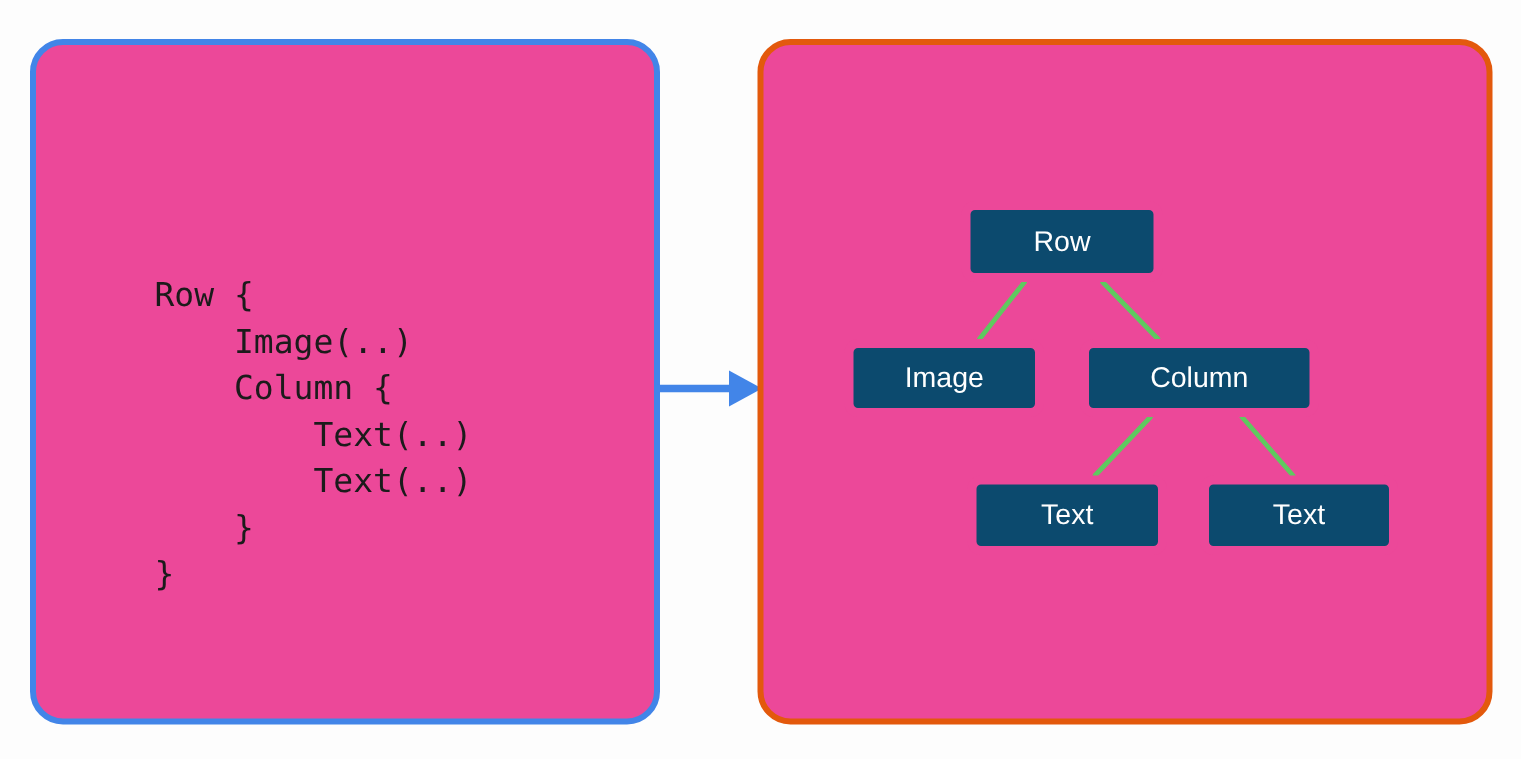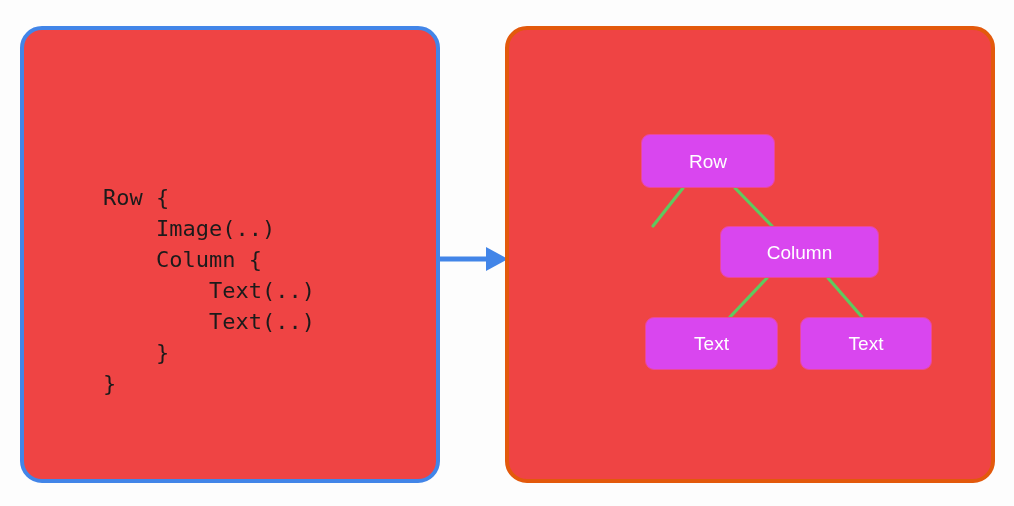--- a/index.html
+++ b/index.html
@@ -17,21 +17,21 @@
   #diagram-root {
     position: relative;
     width: 1014px;
     height: 506px;
   }
 
   
   .panel {
     position: absolute;
     box-sizing: border-box;
-    background: #ef4444;
+    background: #ec4899;
     border-style: solid;
     border-width: 4px;
     border-radius: 22px;
   }
   #code-panel {
     left: 20px;
     top: 26px;
     width: 420px;
     height: 457px;
     border-color: #4285e8;
@@ -72,22 +72,22 @@
     position: absolute;
     left: 0;
     top: 0;
     width: 1014px;
     height: 506px;
     pointer-events: none;
   }
   .tree-node {
     position: absolute;
     box-sizing: border-box;
-    background: #d946ef;
-    border: 1px solid #ec4899;
+    background: #0c4a6e;
+    border: 6px solid #ec4899;
     border-radius: 9px;
     color: #ffffff;
     font-family: "Liberation Sans", sans-serif;
     font-size: 19px;
     font-weight: 400;
     display: flex;
     align-items: center;
     justify-content: center;
     line-height: 1;
     text-align: center;
@@ -125,20 +125,21 @@
     <g stroke="#5fc95f" stroke-width="3.2" stroke-linecap="round" fill="none">
       <line x1="683" y1="188" x2="653" y2="226"></line>
       <line x1="735" y1="188" x2="772" y2="226"></line>
       <line x1="767" y1="278" x2="730" y2="317"></line>
       <line x1="828" y1="278" x2="862" y2="317"></line>
     </g>
   </svg>
 
   <div class="tree-node" id="node-row">Row</div>
 
+  <div class="tree-node" id="node-image">Image</div>
 
   <div class="tree-node" id="node-column">Column</div>
 
   <div class="tree-node" id="node-text-1">Text</div>
 
   <div class="tree-node" id="node-text-2">Text</div>
 
 </div>
 
 </body></html>

